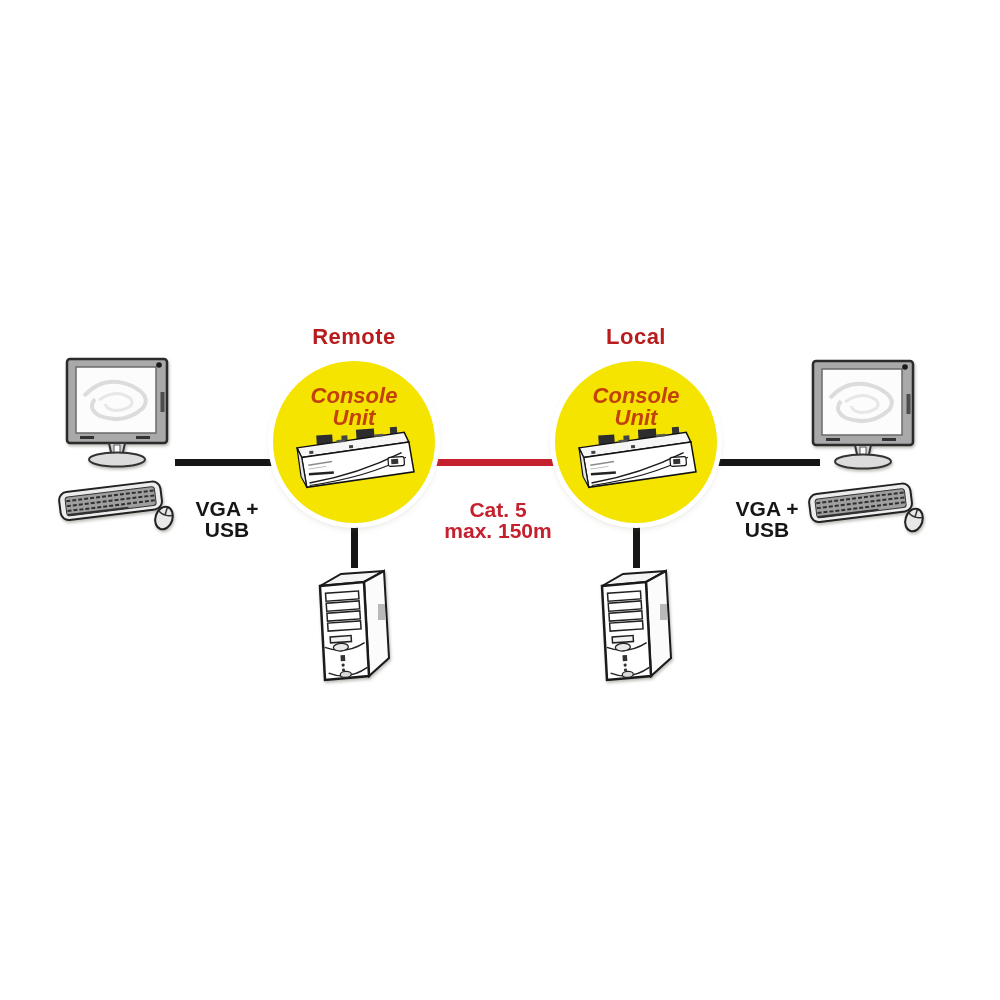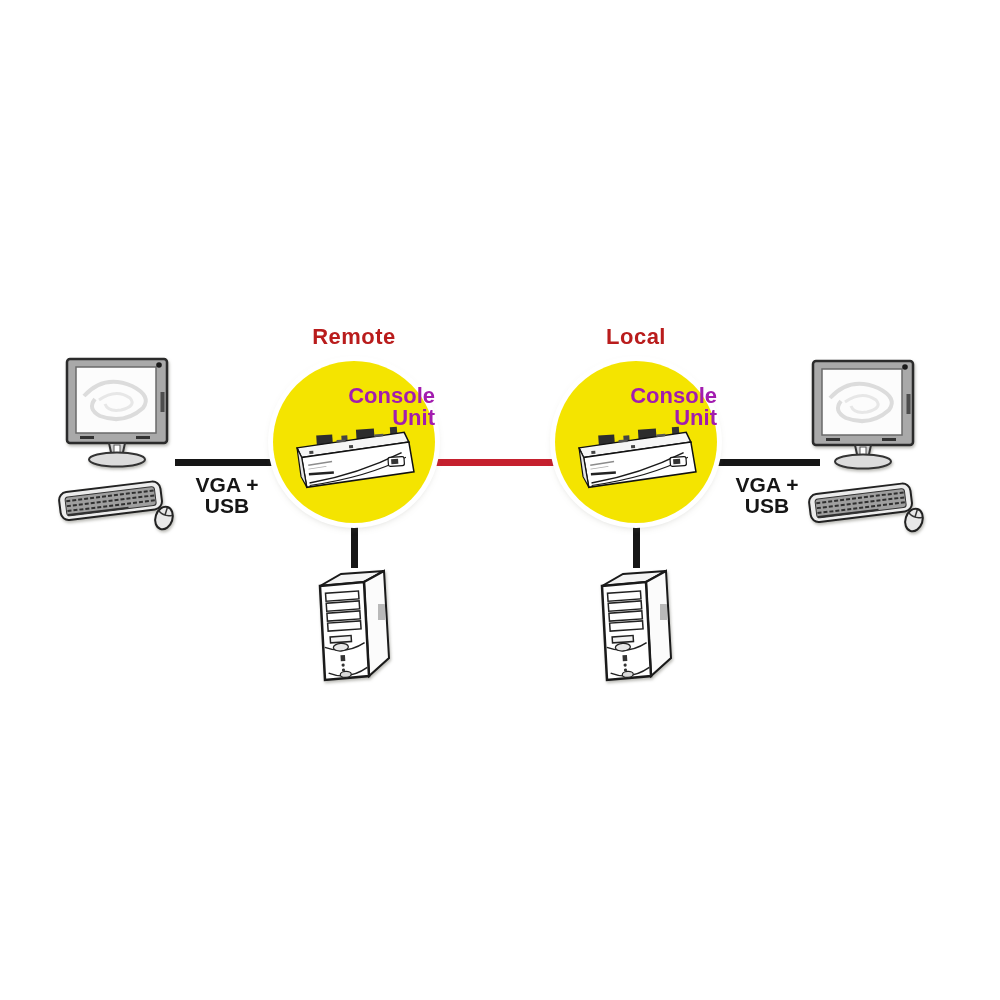--- a/index.html
+++ b/index.html
@@ -13,27 +13,27 @@
     text-align:center;letter-spacing:.5px;
   }
   .unit-circle{
     position:absolute;width:162px;height:162px;border-radius:50%;
     background:#f4e400;
     box-shadow:0 0 0 5px #ffffff,0 3px 9px rgba(110,110,90,.4);
     z-index:2;
   }
   .unit-title{
     position:absolute;top:24px;left:0;right:0;
-    font-weight:bold;font-size:22px;line-height:22px;color:#a21caf;
-    text-align:right;z-index:3;
+    font-weight:bold;font-size:22px;line-height:22px;color:#c2410c;
+    text-align:center;z-index:3;font-style:italic;
   }
   .unit-title span{display:block;}
   .conn-label{
     font-weight:bold;font-size:21px;line-height:21px;color:#161616;
-    text-align:center;z-index:3;
+    text-align:center;z-index:3;margin-top:24px;
   }
   .conn-label span{display:block;}
   .cat5{color:#c5202e;}
   .hline{height:7px;background:#161616;z-index:1;}
   .hline.red{background:#c5202e;}
   .vline{width:7px;background:#161616;z-index:1;}
   .art{z-index:2;filter:drop-shadow(1px 2px 1.5px rgba(120,120,110,.5));}
   .device-art{position:absolute;top:63px;left:15px;z-index:3;}
 </style>
 </head>
@@ -105,20 +105,24 @@
         <rect x="100" y="36" width="16" height="9" rx="2" fill="#ffffff" stroke="#111" stroke-width="1.2"></rect>
         <rect x="103" y="38" width="7" height="5" fill="#333"></rect>
       </g>
     </svg>
   </div>
 
   <div class="abs conn-label" style="left:172px;top:474px;width:110px;">
     <span>VGA +</span>
     <span>USB</span>
   </div>
+  <div class="abs conn-label cat5" style="left:425px;top:475px;width:146px;">
+    <span>Cat. 5</span>
+    <span>max. 150m</span>
+  </div>
   <div class="abs conn-label" style="left:712px;top:474px;width:110px;">
     <span>VGA +</span>
     <span>USB</span>
   </div>
 
   <svg class="abs art" style="left:64px;top:356px;" width="112" height="112" viewBox="0 0 112 112">
     <rect x="3" y="3" width="100" height="84" rx="3" fill="#a9a9a9" stroke="#2b2b2b" stroke-width="2.5"></rect>
     <rect x="12" y="11" width="80" height="66" fill="#fcfcfc" stroke="#6a6a6a" stroke-width="1.5"></rect>
     <path d="M20,40 Q40,18 68,30 Q88,40 79,52 Q60,69 36,60 Q23,53 31,43" fill="none" stroke="#dcdcdc" stroke-width="4"></path>
     <path d="M35,44 Q52,32 66,42 Q73,50 57,54 Q44,56 41,48" fill="none" stroke="#e7e7e7" stroke-width="3"></path>

